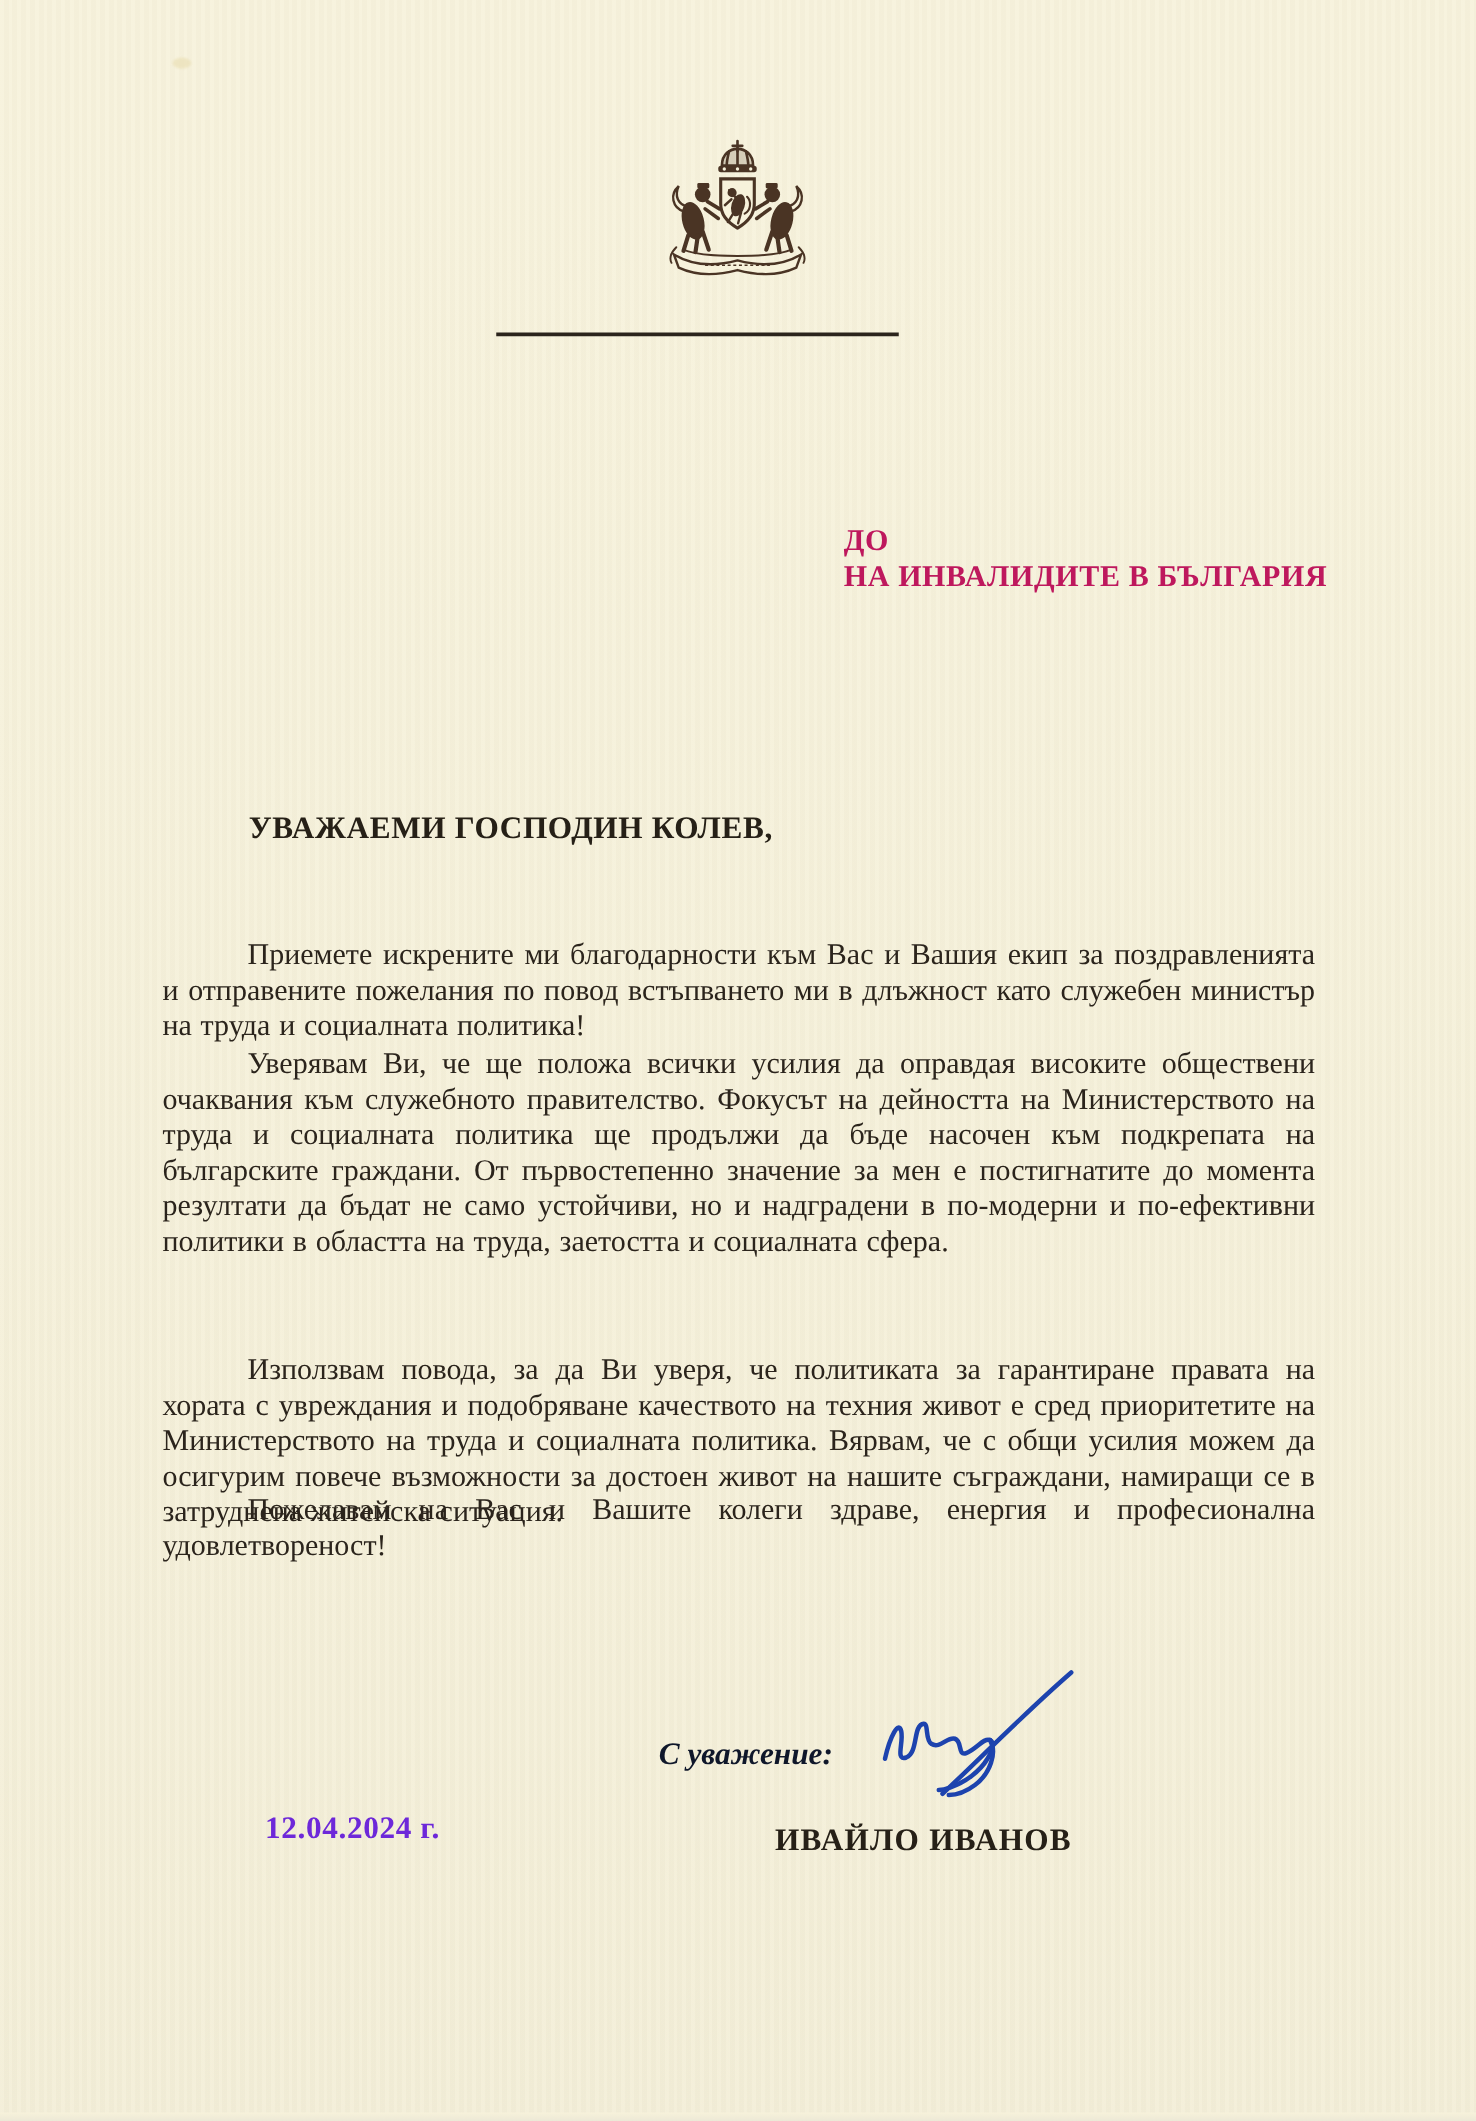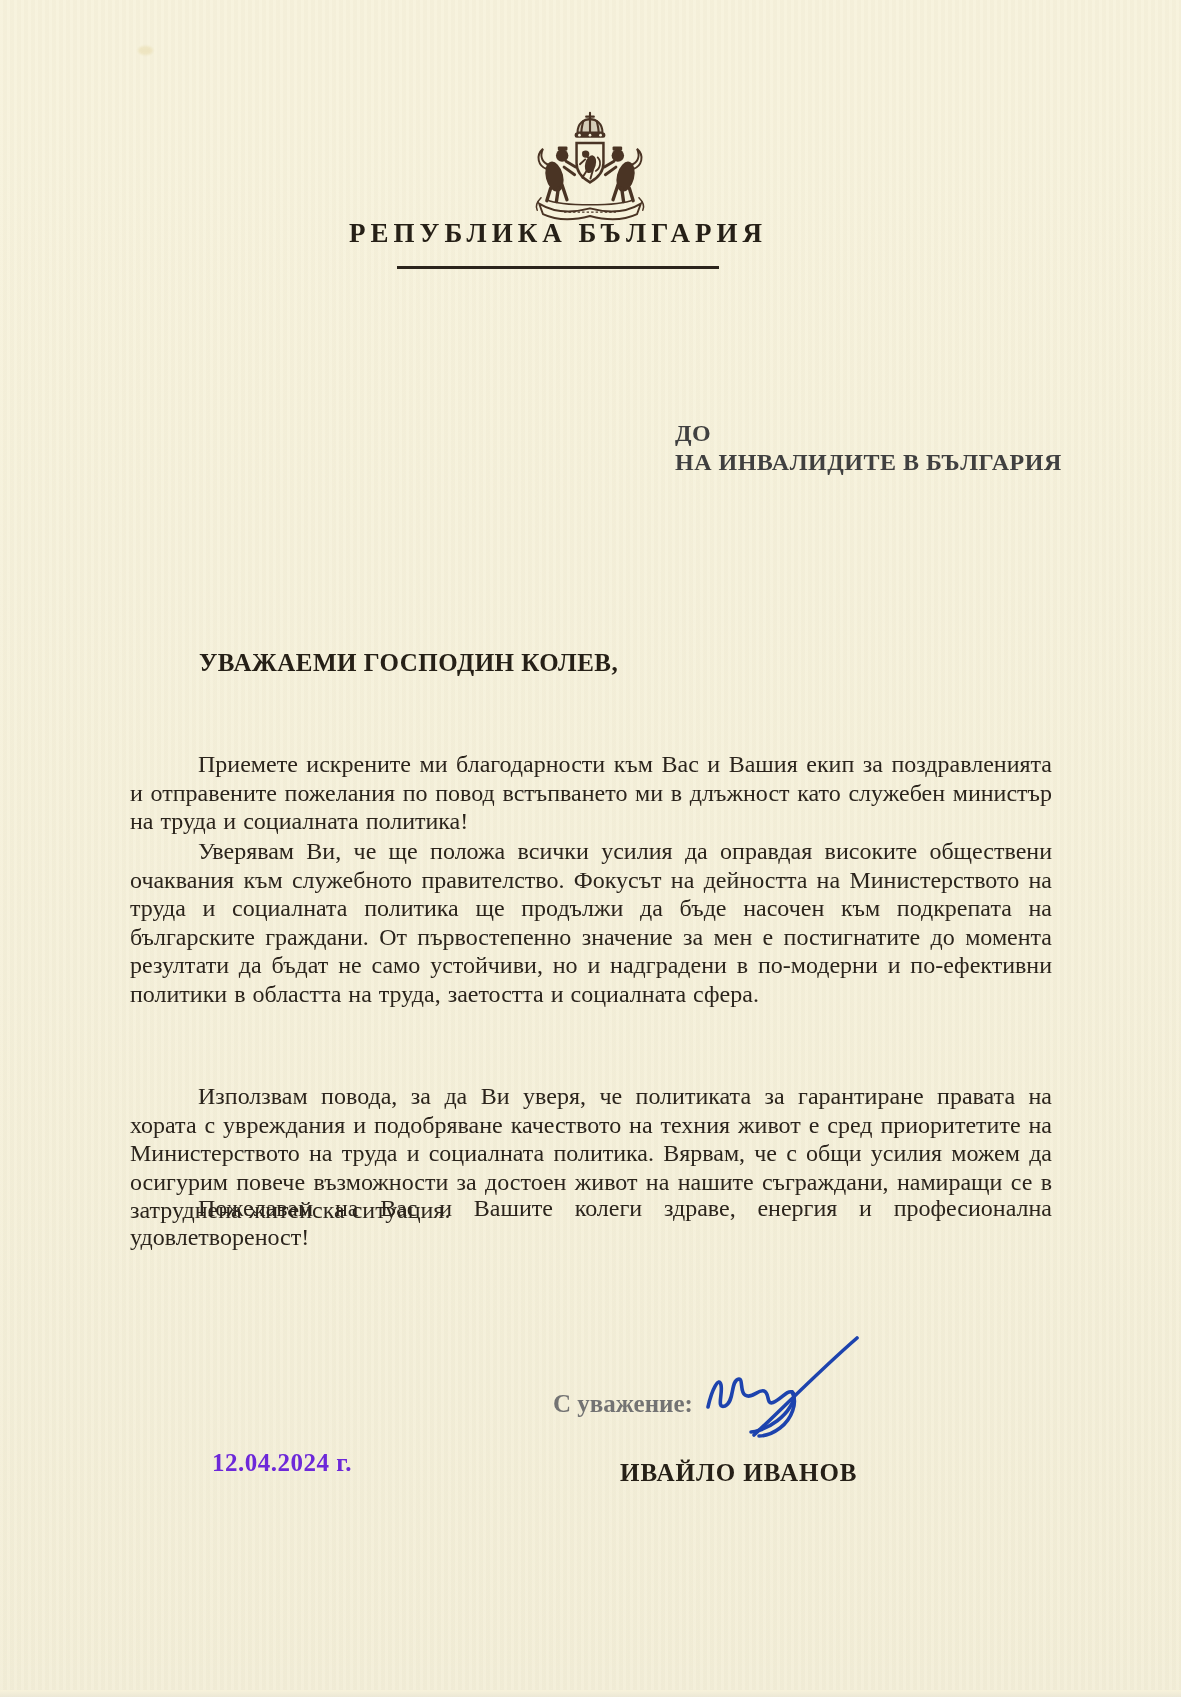--- a/index.html
+++ b/index.html
@@ -44,44 +44,44 @@
   }
   .office-title {
     position:absolute; top:289px; left:0; width:1116px;
     text-align:center; font-weight:bold; font-size:27px; letter-spacing:2.5px;
     color:#262017;
   }
 
   .recipient {
     position:absolute; left:675px; top:419px;
     font-weight:bold; font-size:24px; line-height:29px; letter-spacing:0.5px;
-    color:#404040;
+    color:#be185d;
   }
 
   .salutation {
     position:absolute; left:199px; top:649px;
     font-weight:bold; font-size:25px; letter-spacing:0.5px;
     color:#262017;
   }
 
   .para {
     position:absolute; left:130px; width:922px;
     font-size:24px; line-height:28.6px;
     text-align:justify; text-indent:68px; word-spacing:1px;
     color:#2b241c;
   }
   .para-1 { top:705px;margin-top:45px; }
   .para-2 { top:813px; }
   .para-3 { top:1058px; }
   .para-4 { top:1170px; }
 
   .valediction {
-    position:absolute; left:553px; top:1390px;
-    font-weight:bold; font-size:25px;
-    color:#737373;
+    position:absolute; left:527px; top:1390px;
+    font-style:italic; font-weight:bold; font-size:25px;
+    color:#0f172a;
   }
   .signature { position:absolute; left:698px; top:1334px; }
   .letter-date {
     position:absolute; left:212px; top:1449px;
     font-weight:bold; font-size:25px; letter-spacing:0.5px;
     color:#6d28d9;
   }
   .signer-name {
     position:absolute; left:620px; top:1448px;
     font-weight:bold; font-size:25px; letter-spacing:1px;
@@ -129,21 +129,20 @@
       <path d="M81,62 C86,59.5 87,52 83,48" stroke="#4a3424" stroke-width="1.8" fill="none" stroke-linecap="round"></path>
     </g>
 
     <path d="M30,92 C45,99 105,99 120,92" stroke="#4a3424" stroke-width="1.6" fill="none"></path>
     <path d="M24,90 C20,94 18,99 20,103 M126,90 C130,94 132,99 130,103" stroke="#4a3424" stroke-width="1.6" fill="none" stroke-linecap="round"></path>
 
     <path d="M22,96 C40,107 60,105 75,101 C90,105 110,107 128,96 L124,107 C107,115 90,113 75,109 C60,113 43,115 26,107 Z" fill="#f7f2db" stroke="#4a3424" stroke-width="2"></path>
     <path d="M48,105 H102" stroke="#4a3424" stroke-width="1.3" stroke-dasharray="2.5 2.2" fill="none"></path>
   </svg>
 
-  <div class="country-title">РЕПУБЛИКА БЪЛГАРИЯ</div>
   <div class="title-underline"></div>
 
   <div class="recipient">
     <div>ДО</div>
     <div>НА ИНВАЛИДИТЕ В БЪЛГАРИЯ</div>
   </div>
 
   <div class="salutation">УВАЖАЕМИ ГОСПОДИН КОЛЕВ,</div>
 
   <p class="para para-1">Приемете искрените ми благодарности към Вас и Вашия екип за поздравленията и отправените пожелания по повод встъпването ми в длъжност като служебен министър на труда и социалната политика!</p>

